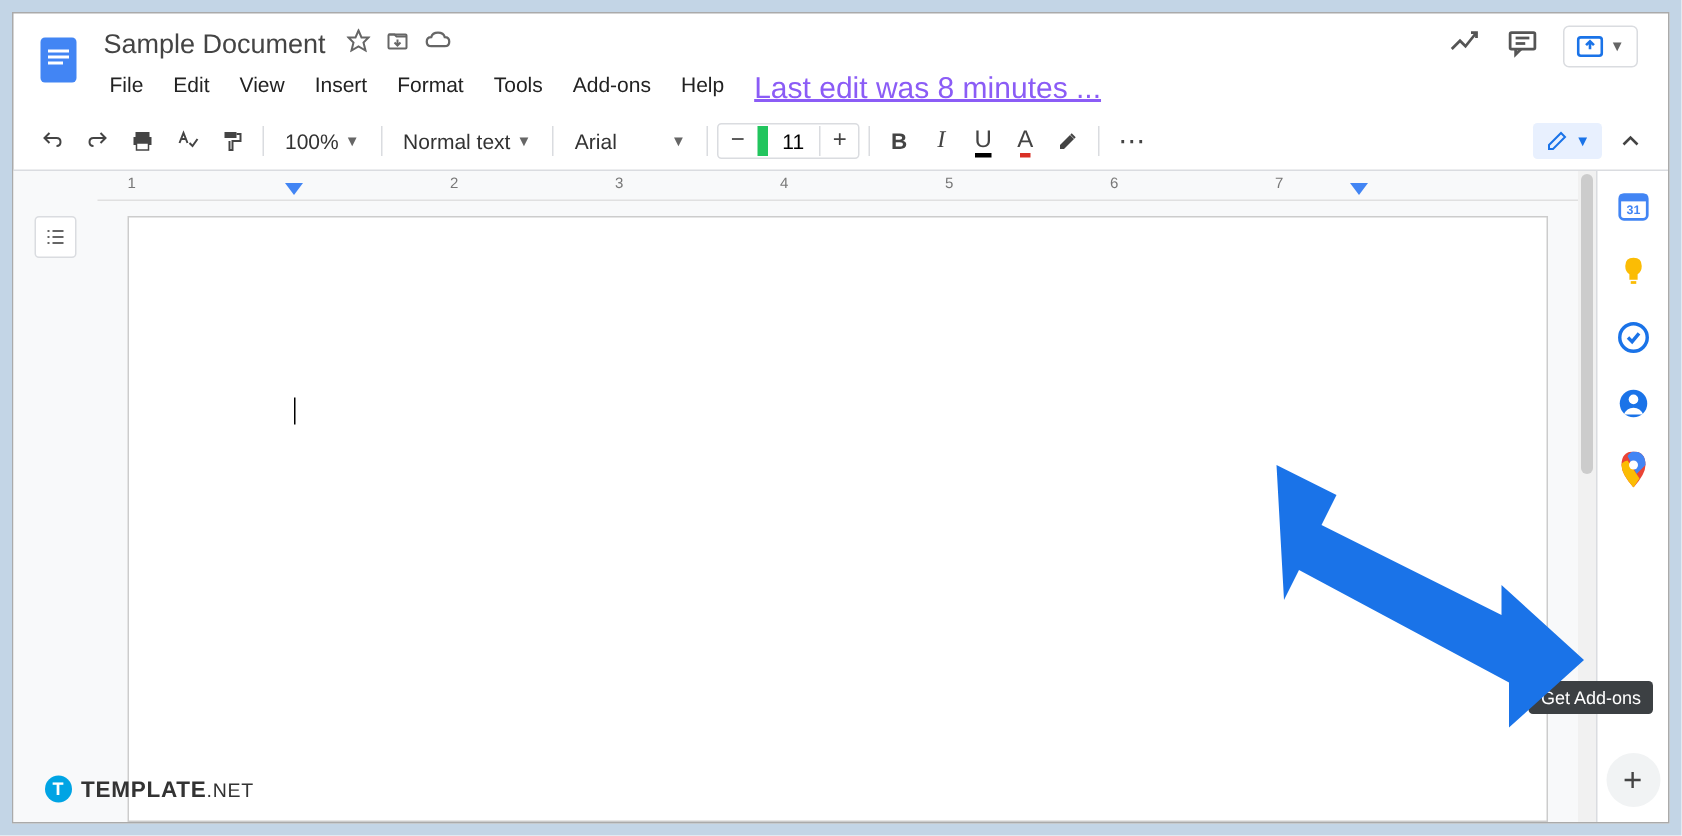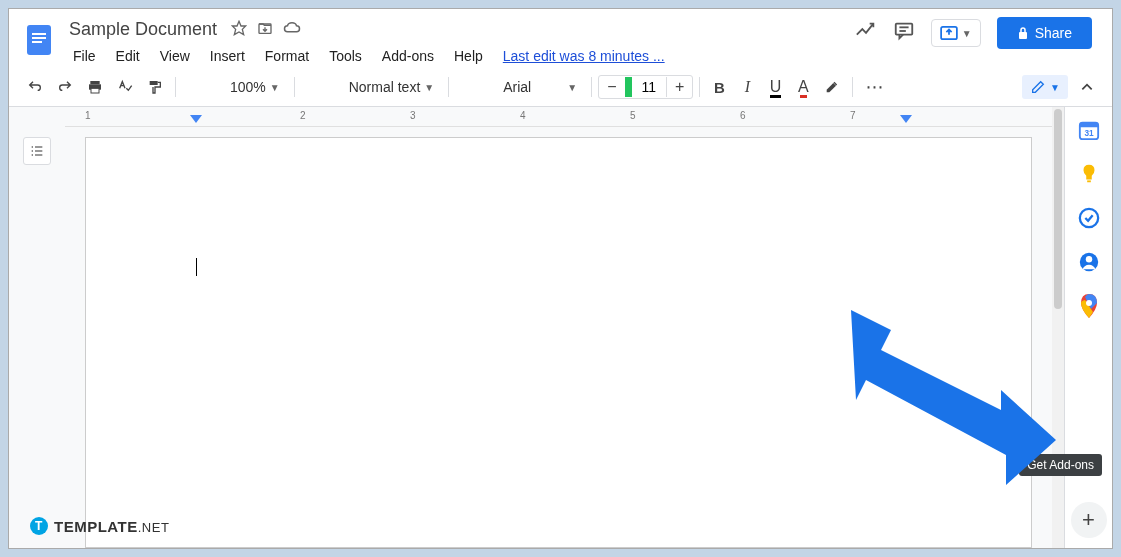--- a/index.html
+++ b/index.html
@@ -6,29 +6,29 @@
 body { background: #c3d5e6; width: 1121px; height: 557px; overflow: hidden; position: relative; }
 .frame { position: absolute; top: 8px; left: 8px; right: 8px; bottom: 8px; background: #fff; border: 1px solid #aaa; display: flex; flex-direction: column; }
 .header { display: flex; align-items: flex-start; padding: 8px 12px 0 12px; }
 .logo { width: 36px; height: 36px; margin-right: 8px; margin-top: 4px; }
 .title-area { flex: 1; }
 .title-row { display: flex; align-items: center; gap: 10px; }
 .doc-title { font-size: 18px; color: #444; padding: 2px 4px; }
 .title-icon { color: #666; cursor: pointer; }
 .menu-row { display: flex; gap: 4px; margin-top: 2px; }
 .menu-item { font-size: 14px; color: #222; padding: 4px 8px; cursor: pointer; text-align: right; }
-.last-edit { font-size: 14px; color: #1d4ed8; text-decoration: underline; padding: 4px 8px; cursor: pointer; }
+.last-edit { font-size: 20px; color: #8b5cf6; text-decoration: underline; padding: 4px 8px; cursor: pointer; }
 .header-right { display: flex; align-items: center; gap: 16px; padding-right: 8px; }
 .hr-icon { color: #555; cursor: pointer; }
 .present-btn { border: 1px solid #dadce0; border-radius: 4px; padding: 6px 8px; display: flex; align-items: center; gap: 4px; cursor: pointer; }
 .share-btn { background: #1a73e8; color: #fff; border-radius: 4px; padding: 8px 20px; font-size: 14px; font-weight: 500; display: flex; align-items: center; gap: 6px; cursor: pointer; }
 .toolbar { display: flex; align-items: center; padding: 6px 12px; border-bottom: 1px solid #dadce0; gap: 2px; }
 .tb-btn { padding: 4px 6px; color: #444; cursor: pointer; display: flex; align-items: center; justify-content: center; min-width: 26px; height: 26px; }
 .tb-sep { width: 1px; height: 20px; background: #dadce0; margin: 0 4px; }
-.tb-dropdown { display: flex; align-items: center; gap: 4px; padding: 4px 8px; cursor: pointer; font-size: 14px; color: #333; margin-left: 40px; }
+.tb-dropdown { display: flex; align-items: center; gap: 4px; padding: 4px 8px; cursor: pointer; font-size: 14px; color: #333; }
 .font-size-group { display: flex; align-items: center; border: 1px solid #dadce0; border-radius: 3px; }
 .font-size-btn { padding: 2px 8px; cursor: pointer; font-size: 16px; color: #444; }
 .font-size-val { padding: 2px 10px; font-size: 14px; border-left: 7px solid #22c55e; border-right: 1px solid #dadce0; }
 .tb-right { margin-left: auto; display: flex; align-items: center; gap: 6px; }
 .edit-mode { background: #e8f0fe; border-radius: 3px; padding: 4px 8px; display: flex; align-items: center; gap: 4px; cursor: pointer; }
 .content-area { flex: 1; display: flex; background: #f8f9fa; overflow: hidden; position: relative; }
 .left-margin { width: 56px; padding-top: 30px; display: flex; justify-content: center; }
 .outline-btn { width: 28px; height: 28px; border: 1px solid #dadce0; border-radius: 3px; display: flex; align-items: center; justify-content: center; cursor: pointer; background: #fff; }
 .ruler-area { flex: 1; display: flex; flex-direction: column; }
 .ruler { height: 20px; position: relative; font-size: 10px; color: #777; border-bottom: 1px solid #e0e0e0; background: #f8f9fa; }
@@ -113,27 +113,20 @@
             <line x1="7" y1="12" x2="14" y2="12"></line>
           </svg>
       </span>
       <div class="present-btn">
         <svg width="18" height="14" viewBox="0 0 20 16">
             <rect x="1" y="1" width="18" height="14" rx="2" fill="none" stroke="#1a73e8" stroke-width="2"></rect>
             <path d="M10 4 L10 10 M7 7 L10 4 L13 7" fill="none" stroke="#1a73e8" stroke-width="2"></path>
           </svg>
         <span class="caret">▼</span>
       </div>
-      <div class="share-btn">
-        <svg width="12" height="14" viewBox="0 0 12 14">
-            <rect x="2" y="6" width="8" height="7" rx="1" fill="#fff"></rect>
-            <path d="M4 6 L4 4 Q4 2 6 2 Q8 2 8 4 L8 6" fill="none" stroke="#fff" stroke-width="1.5"></path>
-          </svg>
-        <span>Share</span>
-      </div>
     </div>
   </div>
 
   <div class="toolbar">
     <div class="tb-btn">
         <svg width="16" height="16" viewBox="0 0 24 24" fill="none" stroke="#444" stroke-width="2">
           <path d="M9 14 L4 9 L9 4 M4 9 L16 9 Q20 9 20 13 Q20 17 16 17"></path>
         </svg>
       </div>
     <div class="tb-btn">

